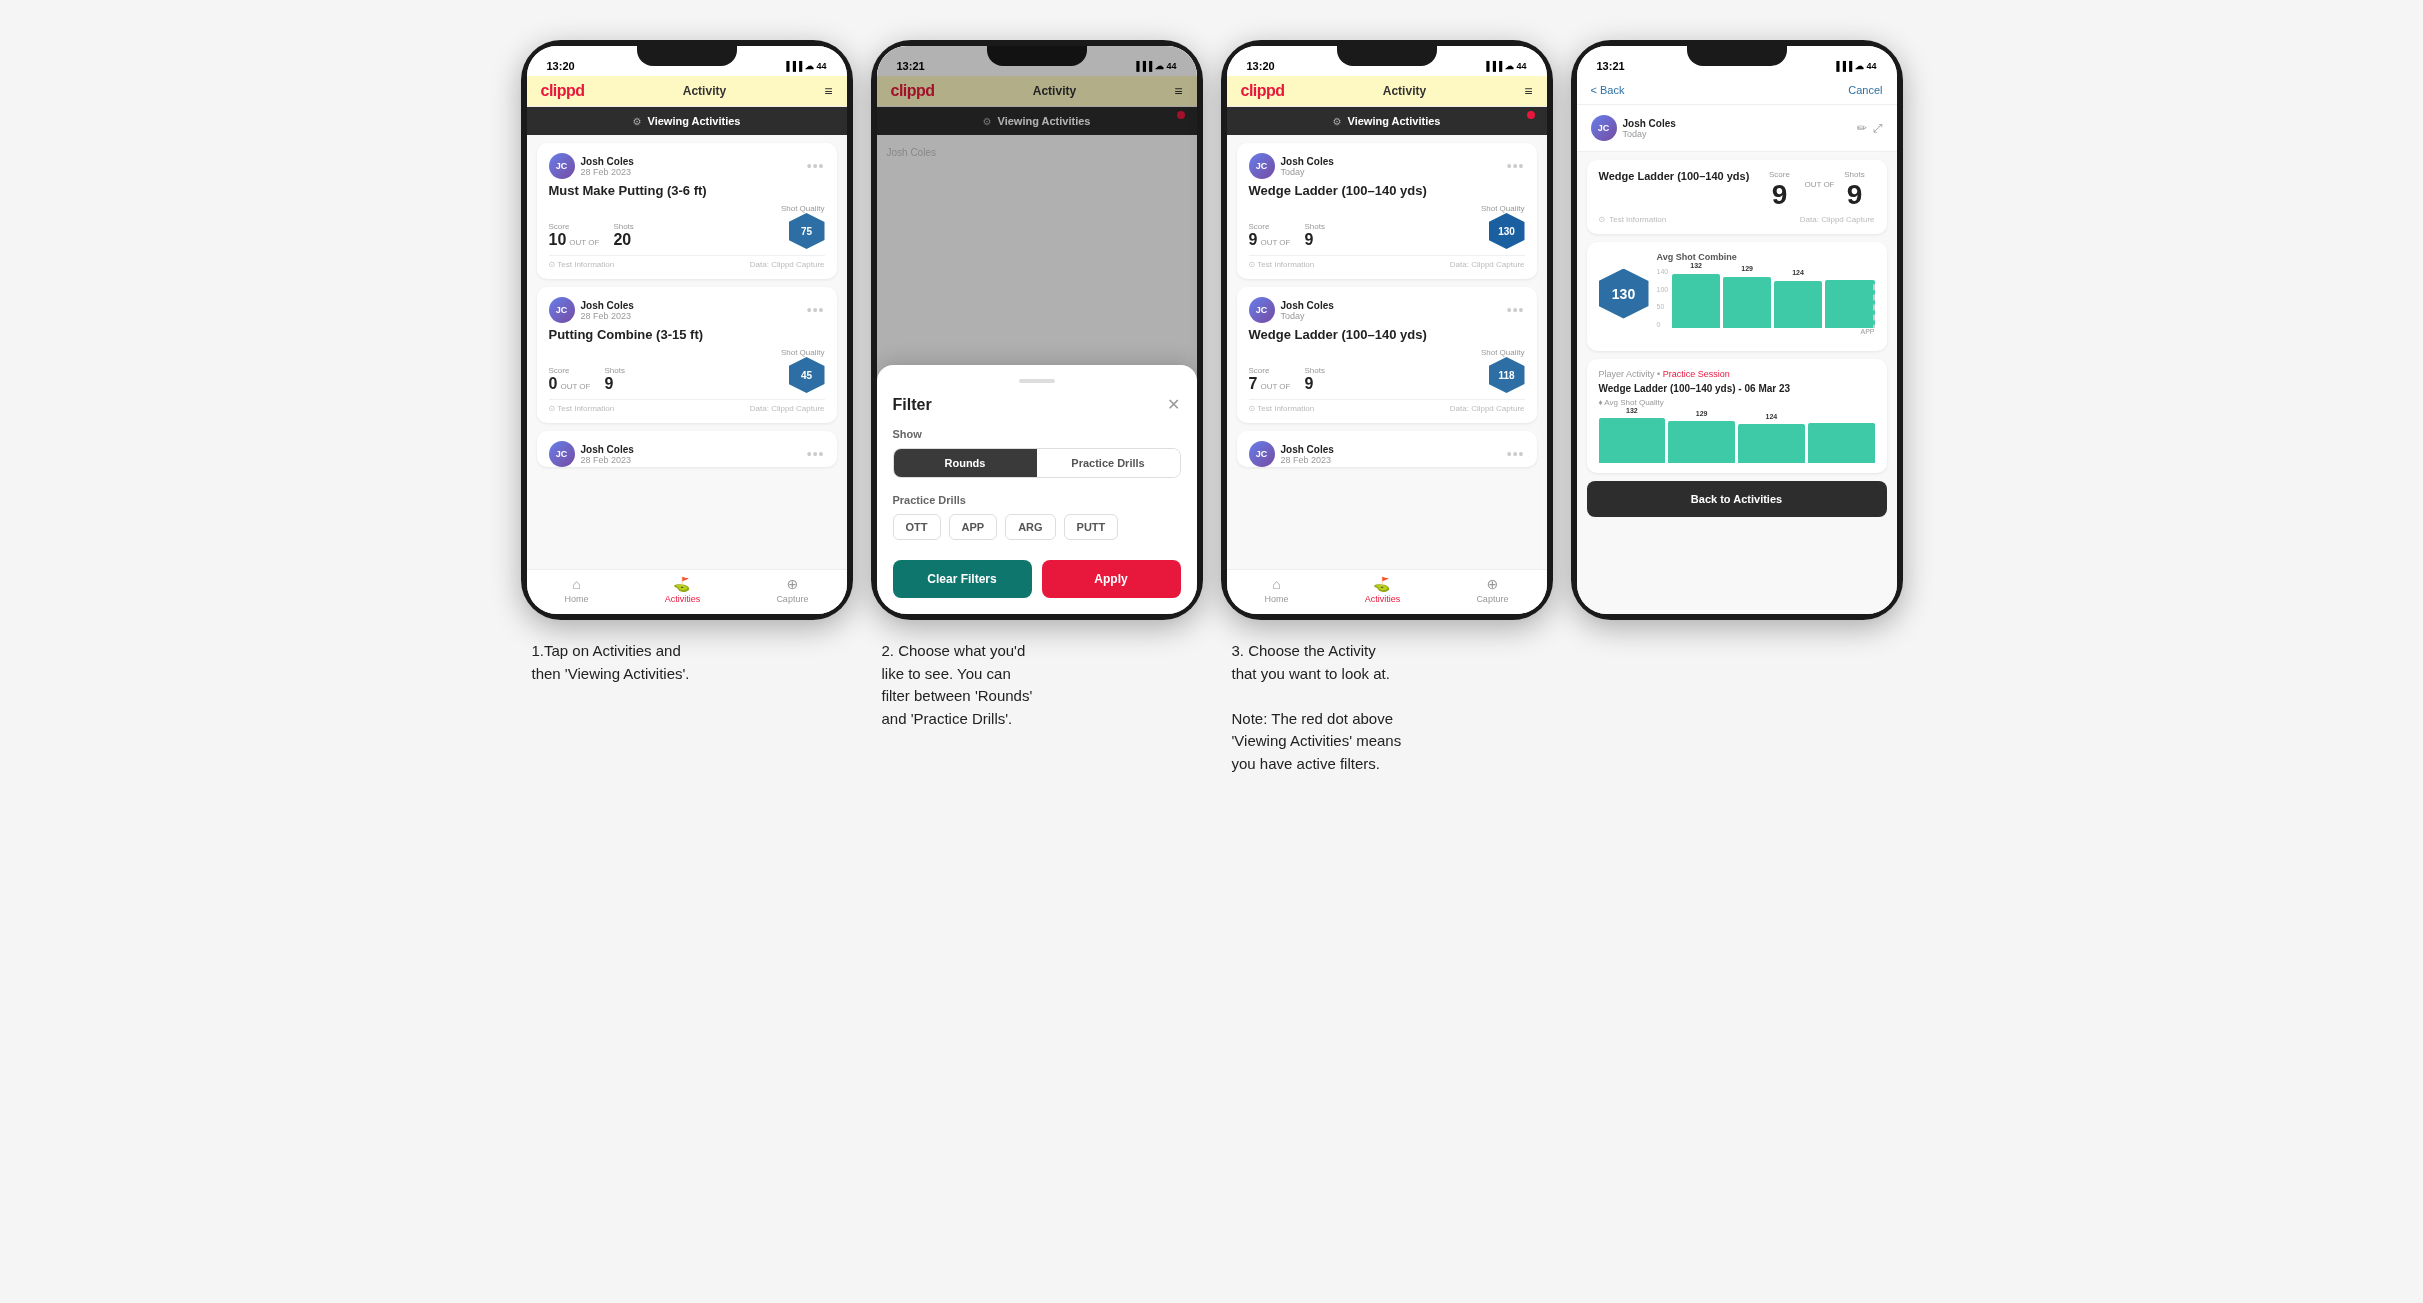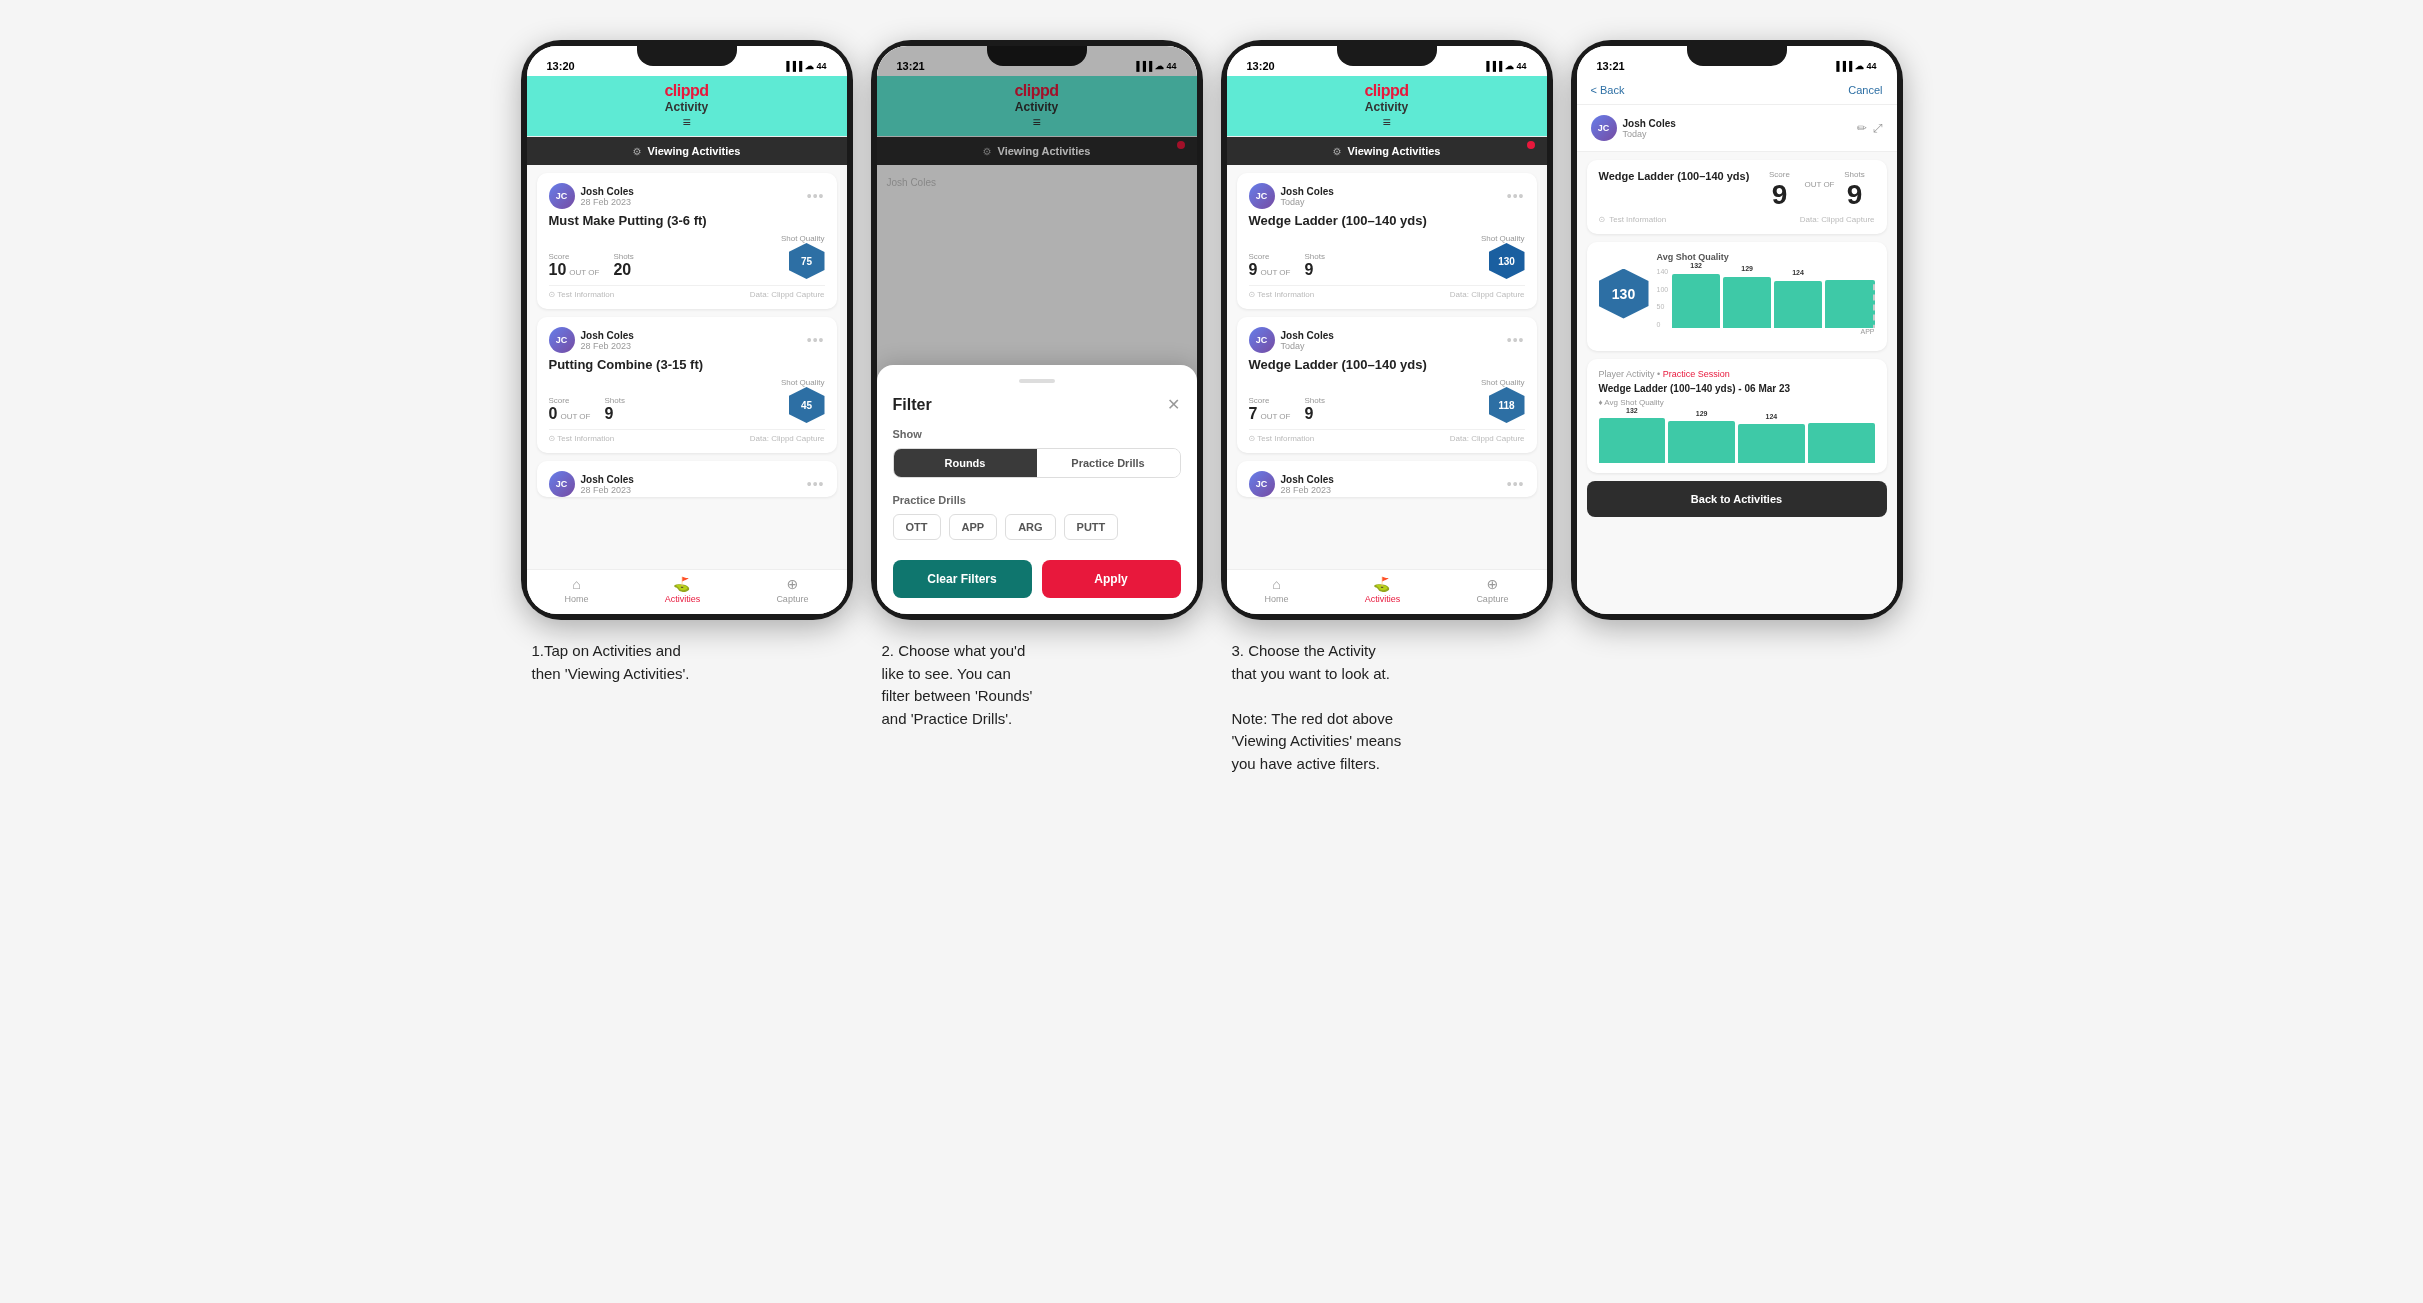--- a/index.html
+++ b/index.html
@@ -78,27 +78,26 @@
       background: #fff;
       min-height: 30px;
       padding-top: 14px;
     }
 
     .status-bar .time { font-weight: 700; font-size: 11px; }
     .status-bar .icons { display: flex; gap: 4px; align-items: center; font-size: 9px; }
 
     
     .app-header {
-      background: #5eead4;
+      background: #fef9c3;
       display: flex;
       align-items: center;
       justify-content: space-between;
       padding: 6px 14px;
       border-bottom: 1px solid #eee;
-      flex-direction: column;
     }
 
     .logo-text {
       font-size: 16px;
       font-weight: 800;
       color: #e8183c;
       letter-spacing: -0.5px;
     }
 
     .header-title {
@@ -847,21 +846,21 @@
               <span>⊙</span>
               <span>Test Information</span>
               <span style="margin-left:auto;">Data: Clippd Capture</span>
             </div>
           </div>
 
           <div class="chart-section">
             <div style="display:flex; align-items:center; gap:8px; margin-bottom:6px;">
               <div class="hexagon-badge hexagon-large">130</div>
               <div style="flex:1;">
-                <div class="chart-title">Avg Shot Quality</div>
+                <div class="chart-title">Avg Shot Combine</div>
                 <div style="display:flex; position:relative; height:60px; align-items:flex-end;">
 
                   <div style="display:flex; flex-direction:column; justify-content:space-between; height:60px; margin-right:4px; font-size:7px; color:#bbb;">
                     <span>140</span>
                     <span>100</span>
                     <span>50</span>
                     <span>0</span>
                   </div>
                   <div style="display:flex; gap:3px; align-items:flex-end; flex:1; height:60px; position:relative;">
                     <div style="background:#3ec9a7; width:100%; height:90%; border-radius:2px 2px 0 0; position:relative;">

